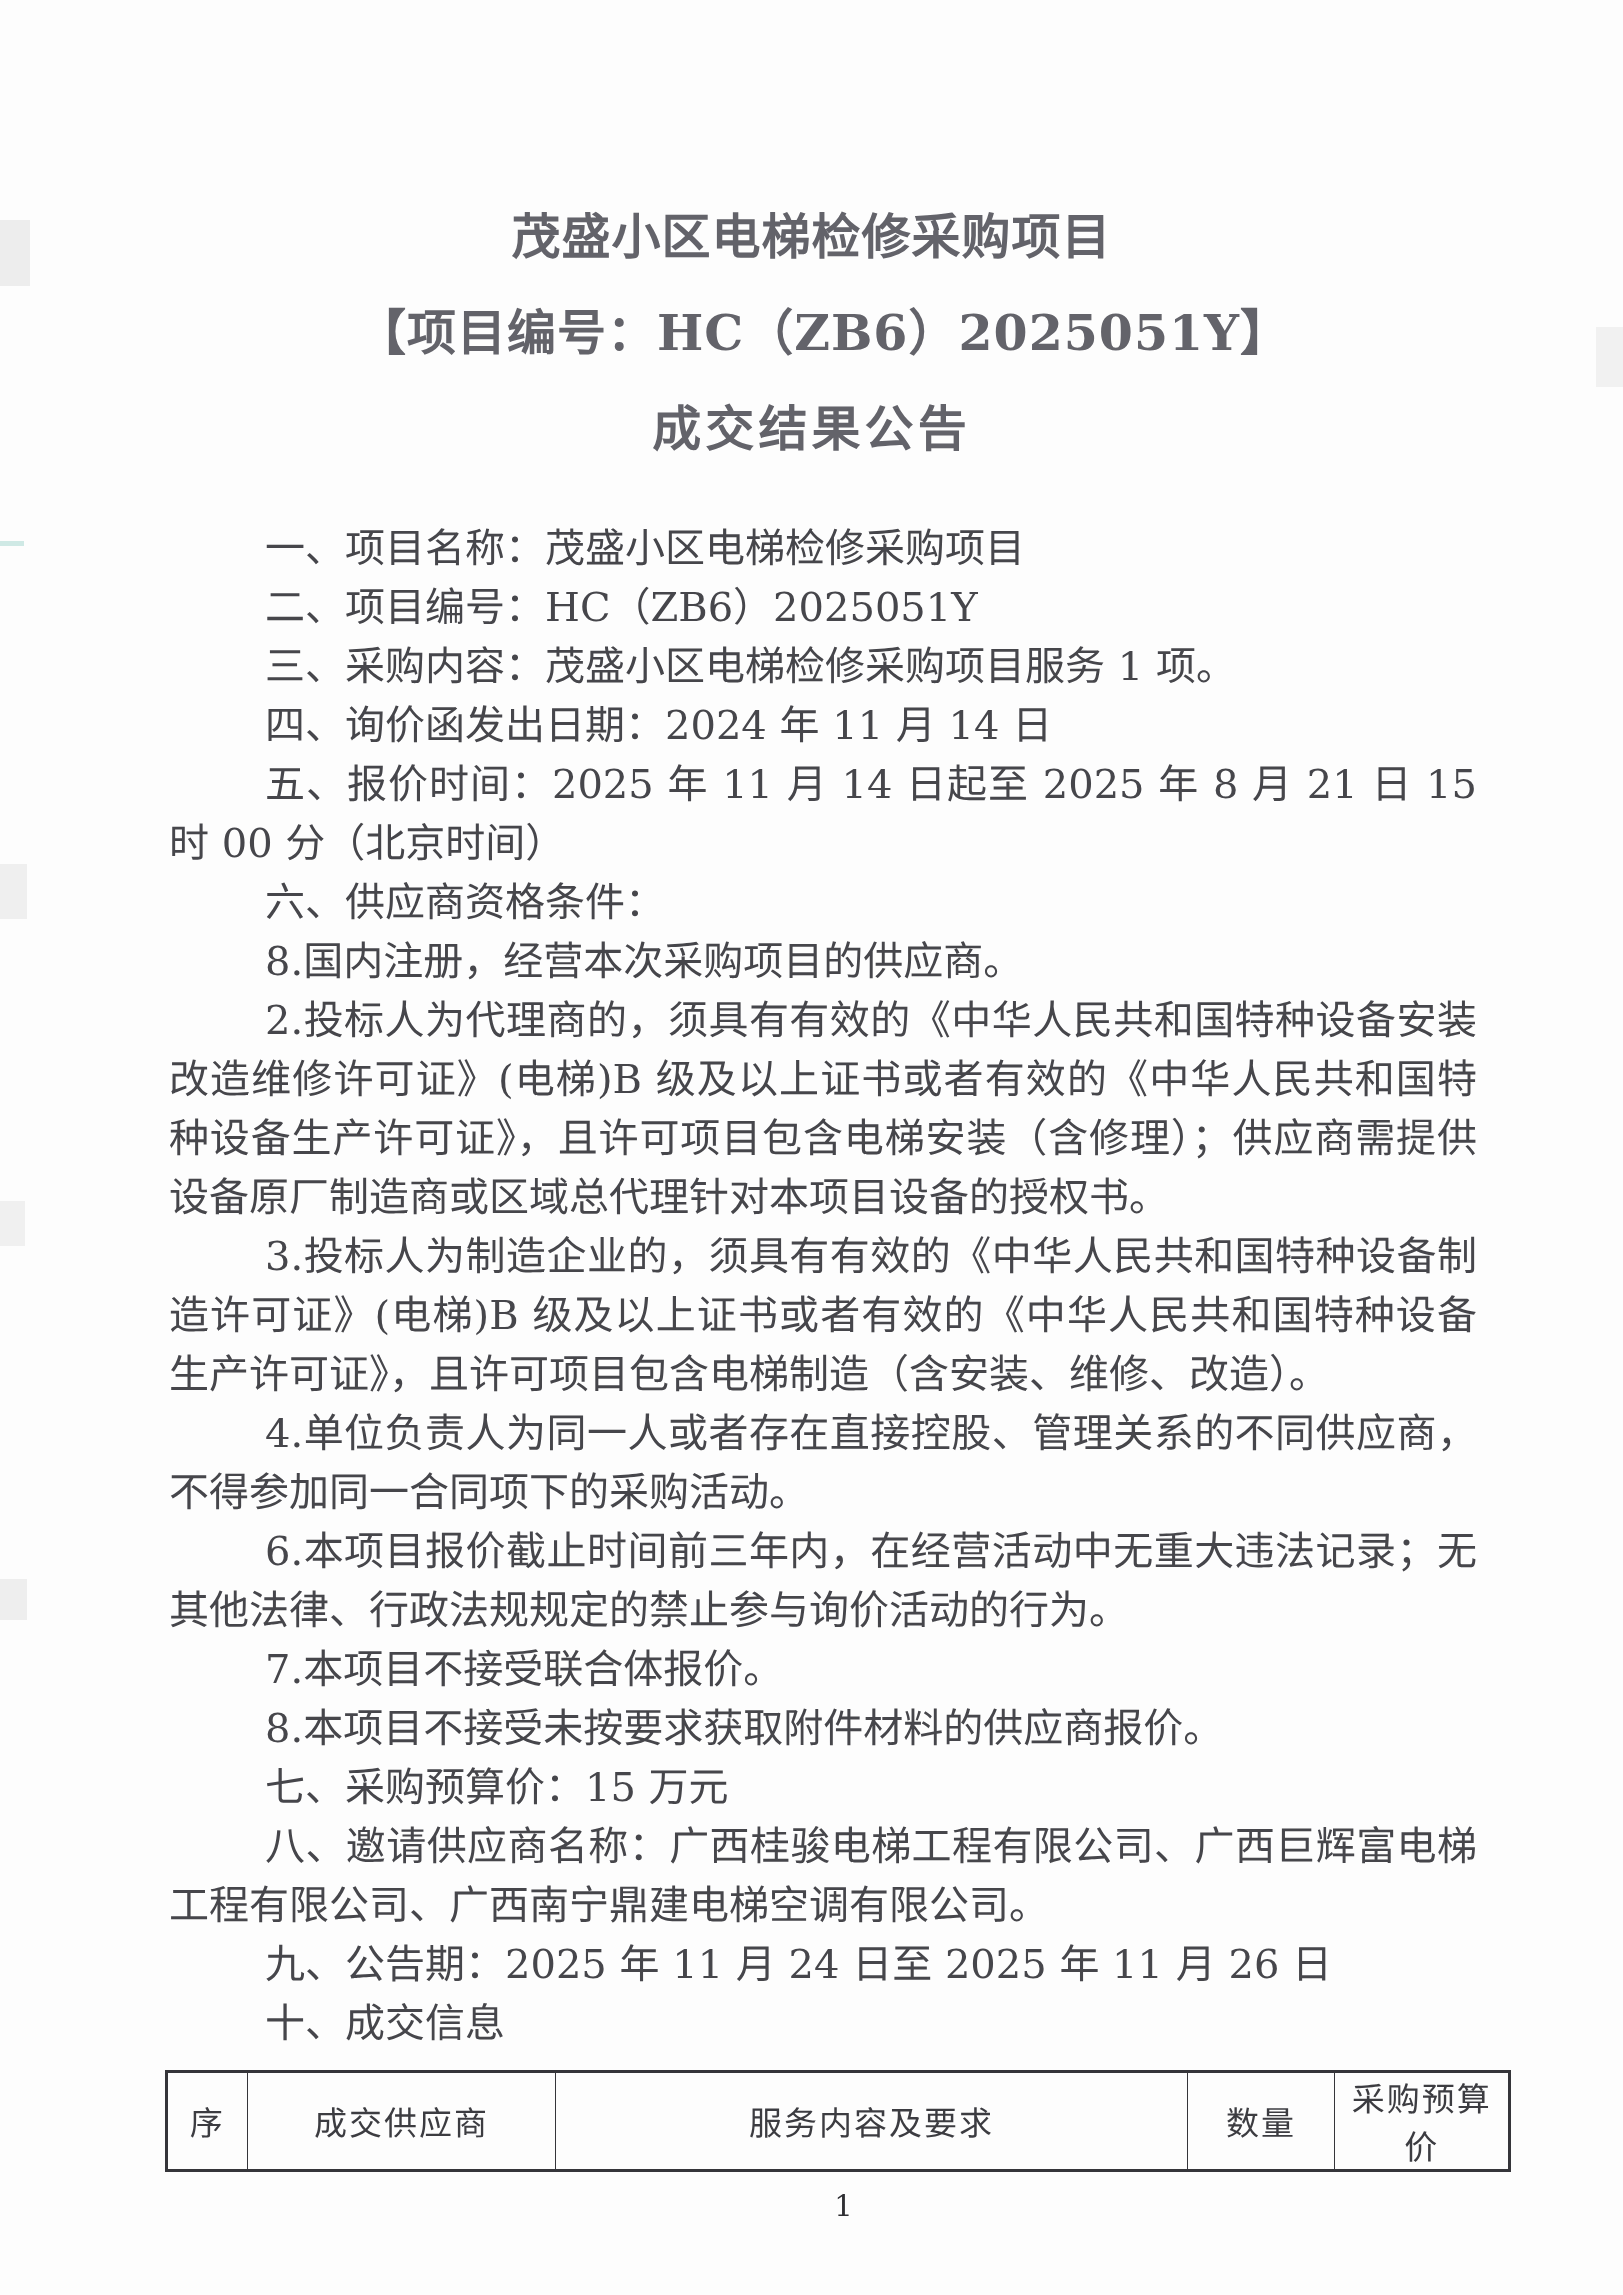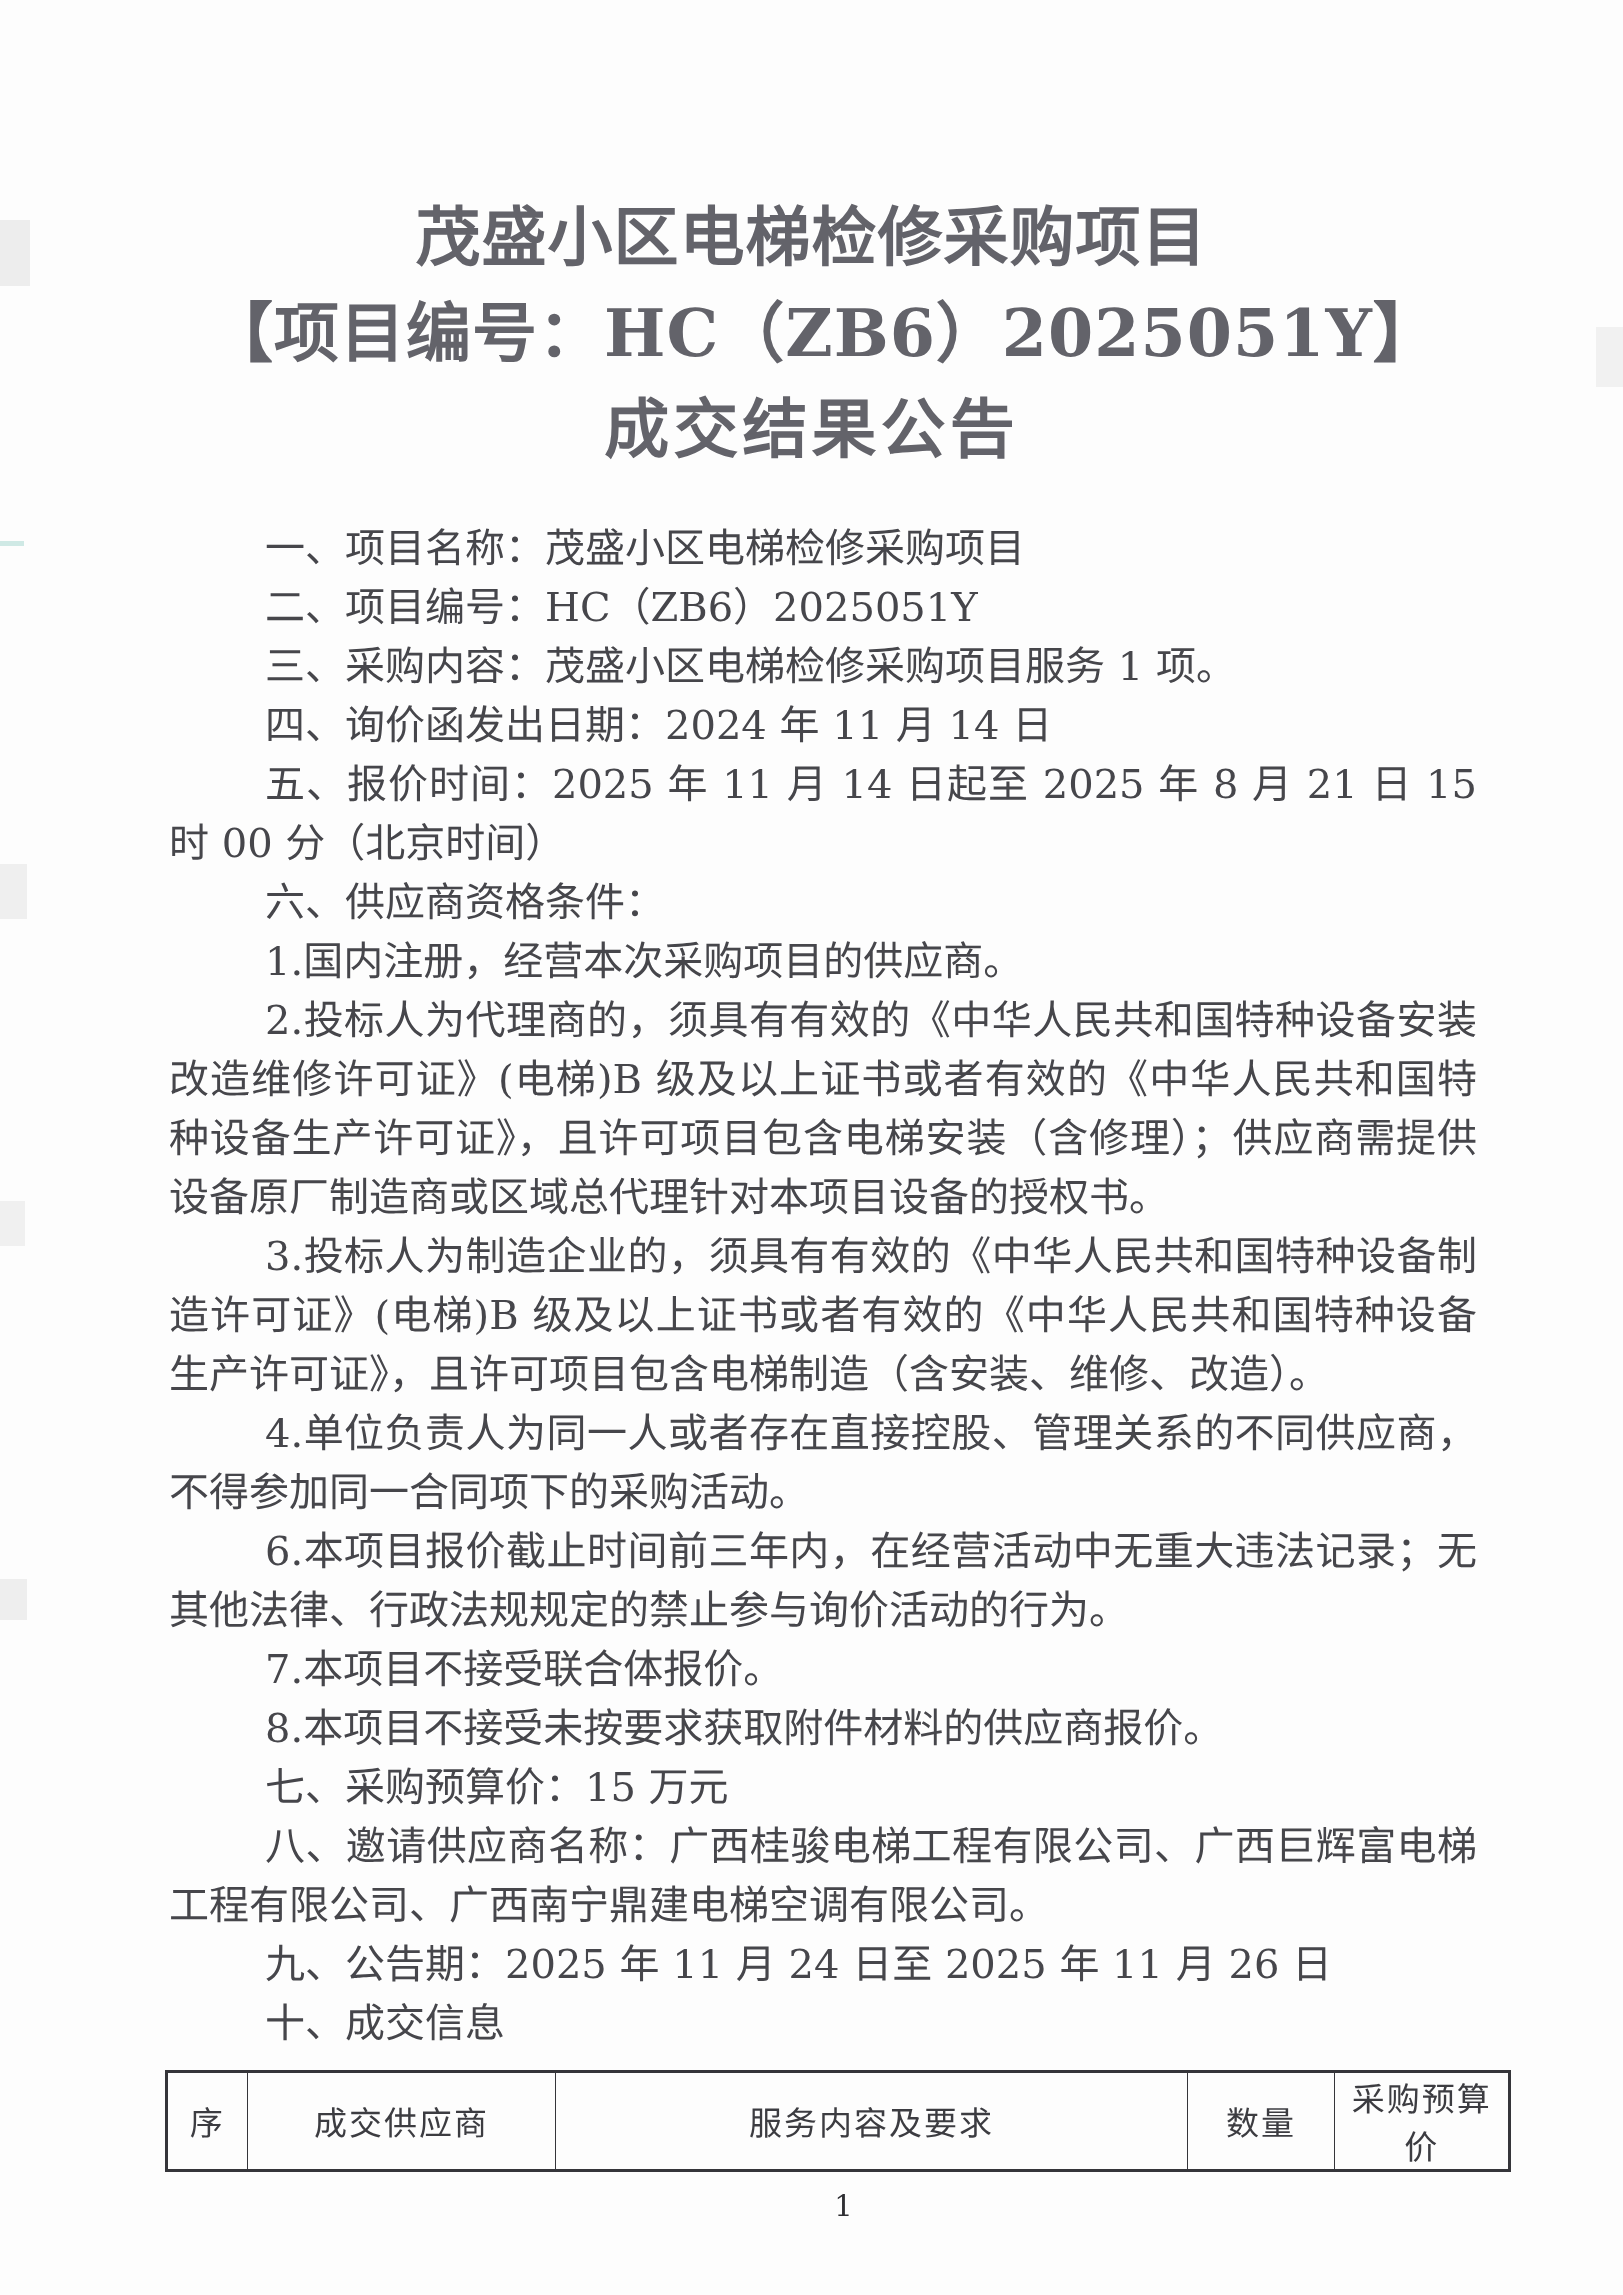--- a/index.html
+++ b/index.html
@@ -34,21 +34,21 @@
     top: 209px;
     width: 100%;
     text-align: center;
     color: #63636a;
     font-weight: bold;
   }
   .title-line {
     position: absolute;
     left: 0;
     width: 100%;
-    font-size: 65px;
+    font-size: 49px;
     line-height: 56px;
     letter-spacing: 1px;
     white-space: nowrap;
   }
   .t1 { top: 0; }
   .t2 { top: 96px; margin-left: 12px; }
   .t3 { top: 192px; letter-spacing: 4.1px; }
 
   .doc-body {
     position: absolute;
@@ -122,21 +122,21 @@
   </header>
 
   <main class="doc-body">
 
   <p class="para">一、项目名称：茂盛小区电梯检修采购项目</p>
       <p class="para">二、项目编号：HC（ZB6）2025051Y</p>
       <p class="para">三、采购内容：茂盛小区电梯检修采购项目服务 1 项。</p>
       <p class="para">四、询价函发出日期：2024 年 11 月 14 日</p>
       <p class="para">五、报价时间：2025 年 11 月 14 日起至 2025 年 8 月 21 日 15 时 00 分（北京时间）</p>
       <p class="para">六、供应商资格条件：</p>
-      <p class="para">1.国内注册，经营本次采购项目的供应商。</p>
+      <p class="para">8.国内注册，经营本次采购项目的供应商。</p>
       <p class="para">2.投标人为代理商的，须具有有效的《中华人民共和国特种设备安装改造维修许可证》(电梯)B 级及以上证书或者有效的《中华人民共和国特种设备生产许可证》，且许可项目包含电梯安装（含修理）；供应商需提供设备原厂制造商或区域总代理针对本项目设备的授权书。</p>
       <p class="para">3.投标人为制造企业的，须具有有效的《中华人民共和国特种设备制造许可证》(电梯)B 级及以上证书或者有效的《中华人民共和国特种设备生产许可证》，且许可项目包含电梯制造（含安装、维修、改造）。</p>
       <p class="para">4.单位负责人为同一人或者存在直接控股、管理关系的不同供应商，不得参加同一合同项下的采购活动。</p>
       <p class="para">6.本项目报价截止时间前三年内，在经营活动中无重大违法记录；无其他法律、行政法规规定的禁止参与询价活动的行为。</p>
       <p class="para">7.本项目不接受联合体报价。</p>
       <p class="para">8.本项目不接受未按要求获取附件材料的供应商报价。</p>
       <p class="para">七、采购预算价：15 万元</p>
       <p class="para">八、邀请供应商名称：广西桂骏电梯工程有限公司、广西巨辉富电梯工程有限公司、广西南宁鼎建电梯空调有限公司。</p>
       <p class="para">九、公告期：2025 年 11 月 24 日至 2025 年 11 月 26 日</p>
       <p class="para">十、成交信息</p>

